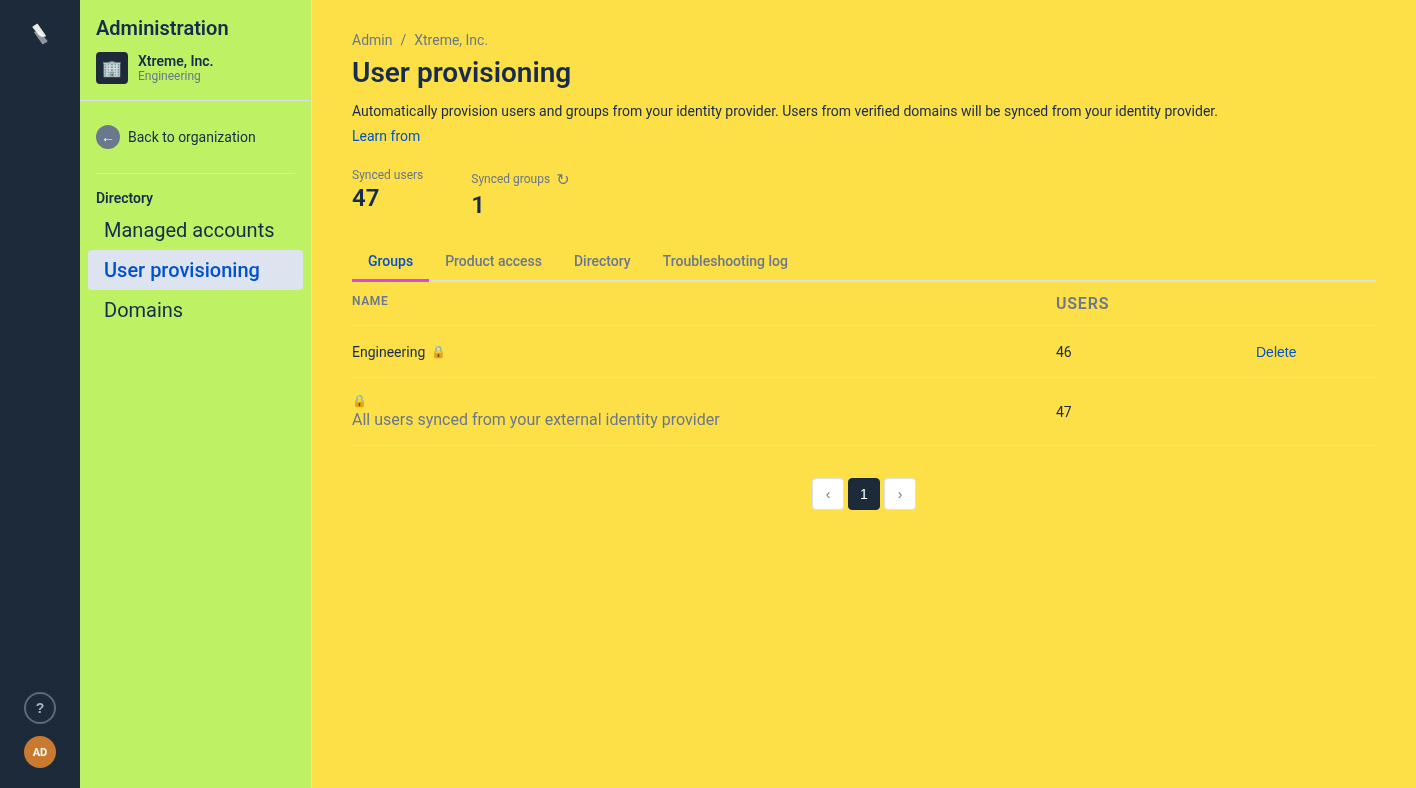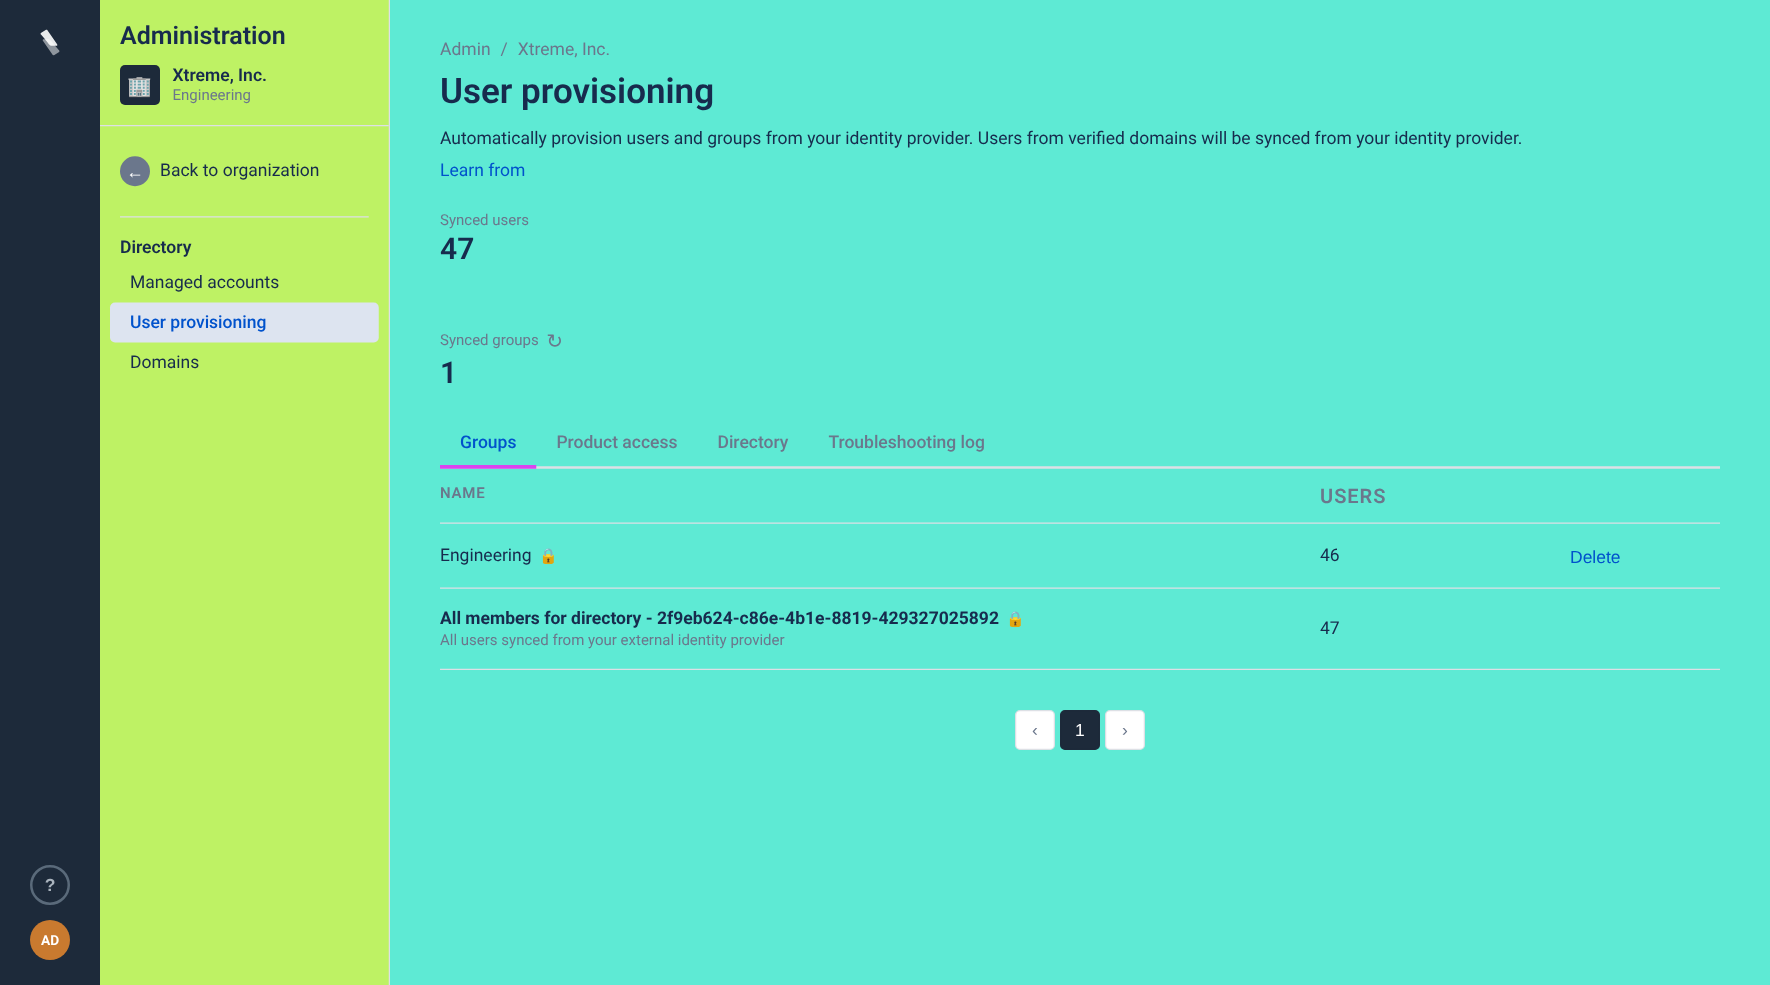--- a/index.html
+++ b/index.html
@@ -104,41 +104,41 @@
       color: white; font-size: 14px;
     }
     .nav-section-label {
       padding: 8px 16px 4px 16px;
       font-size: 14px;
       font-weight: 600;
       color: #172b4d;
     }
     .nav-item {
       padding: 8px 16px;
-      font-size: 14px;
+      font-size: 20px;
       color: #172b4d;
       cursor: pointer;
       border-radius: 4px;
       margin: 0 8px;
     }
     .nav-item.active {
       background: #dde4f0;
       color: #0052cc;
       font-weight: 500;
     }
     .nav-divider {
       border: none;
       border-top: 1px solid #dde0e5;
       margin: 8px 16px;
     }
 
     
     .main-content {
       flex: 1;
-      background: #5eead4;
+      background: #fde047;
       padding: 32px 40px;
       overflow-y: auto;
     }
     .breadcrumb {
       display: flex;
       align-items: center;
       gap: 8px;
       font-size: 14px;
       color: #6b778c;
       margin-bottom: 8px;
@@ -163,21 +163,20 @@
       cursor: pointer;
       text-decoration: none;
       margin-bottom: 24px;
       display: inline-block;
     }
     .stats-row {
       display: flex;
       gap: 48px;
       margin-bottom: 24px;
       align-items: flex-start;
-      flex-direction: column;
     }
     .stat-block { display: flex; flex-direction: column; gap: 2px; }
     .stat-label { font-size: 12px; color: #6b778c; }
     .stat-value { font-size: 24px; font-weight: 600; color: #172b4d; }
     .sync-icon {
       display: flex; align-items: center; justify-content: center;
       color: #6b778c; font-size: 16px; margin-top: 2px;
     }
 
     
@@ -221,21 +220,21 @@
     }
     .row-name { flex: 1; }
     .row-name-main {
       display: flex;
       align-items: center;
       gap: 6px;
       font-size: 14px;
       color: #172b4d;
     }
     .row-name-main.bold { font-weight: 700; color: #172b4d; }
-    .row-name-sub { font-size: 12px; color: #6b778c; margin-top: 2px; }
+    .row-name-sub { font-size: 16px; color: #6b778c; margin-top: 2px; }
     .lock-icon { font-size: 12px; color: #6b778c; }
     .row-users { width: 200px; font-size: 14px; color: #172b4d; }
     .row-actions { width: 120px; }
     .delete-btn {
       background: none;
       border: none;
       color: #0052cc;
       font-size: 14px;
       cursor: pointer;
       font-weight: 500;
@@ -372,21 +371,20 @@
       </div>
       <div class="row-users">46</div>
       <div class="row-actions">
         <button class="delete-btn">Delete</button>
       </div>
     </div>
 
     <div class="table-row">
       <div class="row-name">
         <div class="row-name-main bold">
-          <span>All members for directory - 2f9eb624-c86e-4b1e-8819-429327025892</span>
           <span class="lock-icon">🔒</span>
         </div>
         <div class="row-name-sub">All users synced from your external identity provider</div>
       </div>
       <div class="row-users">47</div>
       <div class="row-actions"></div>
     </div>
   </div>
 
   

